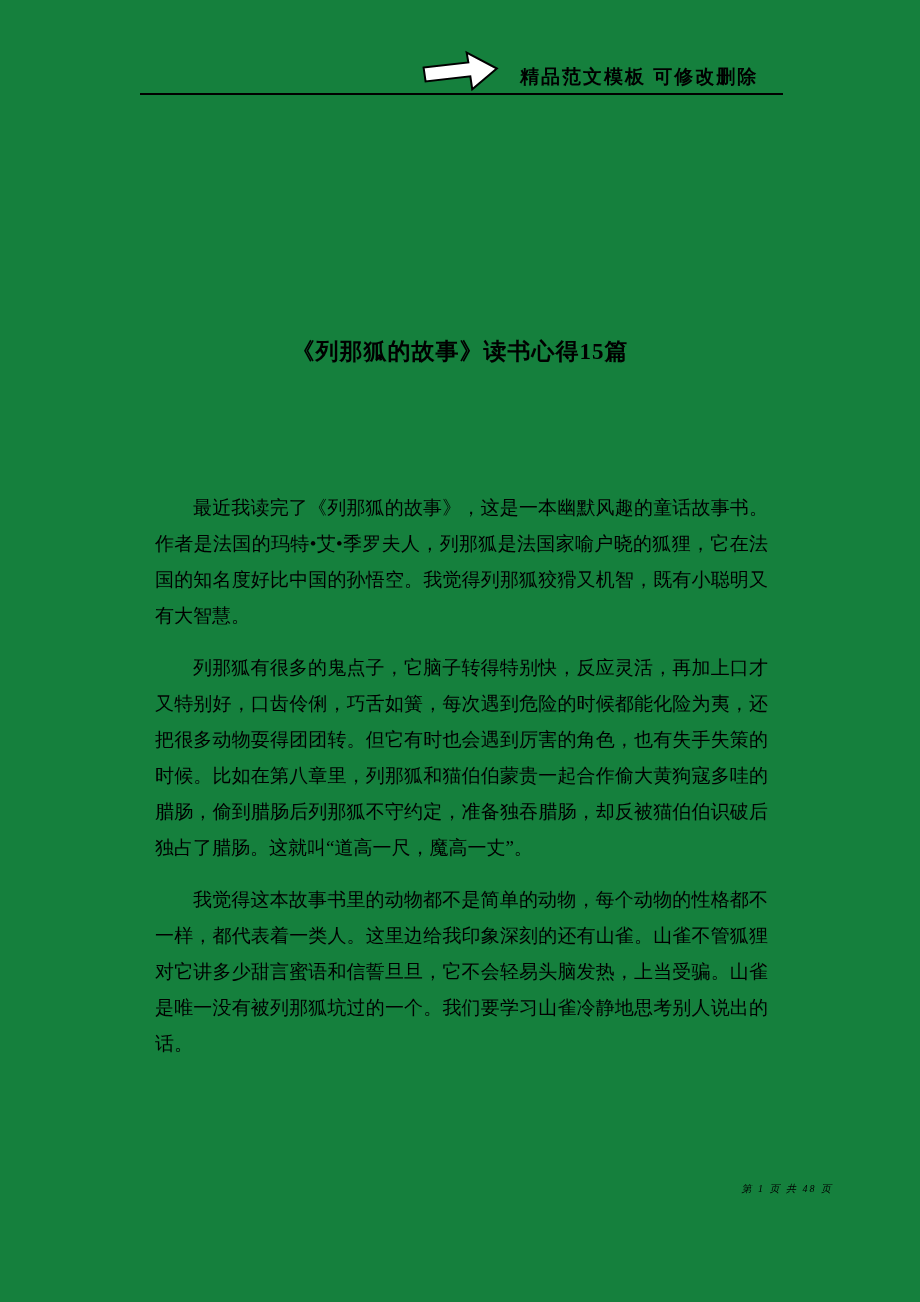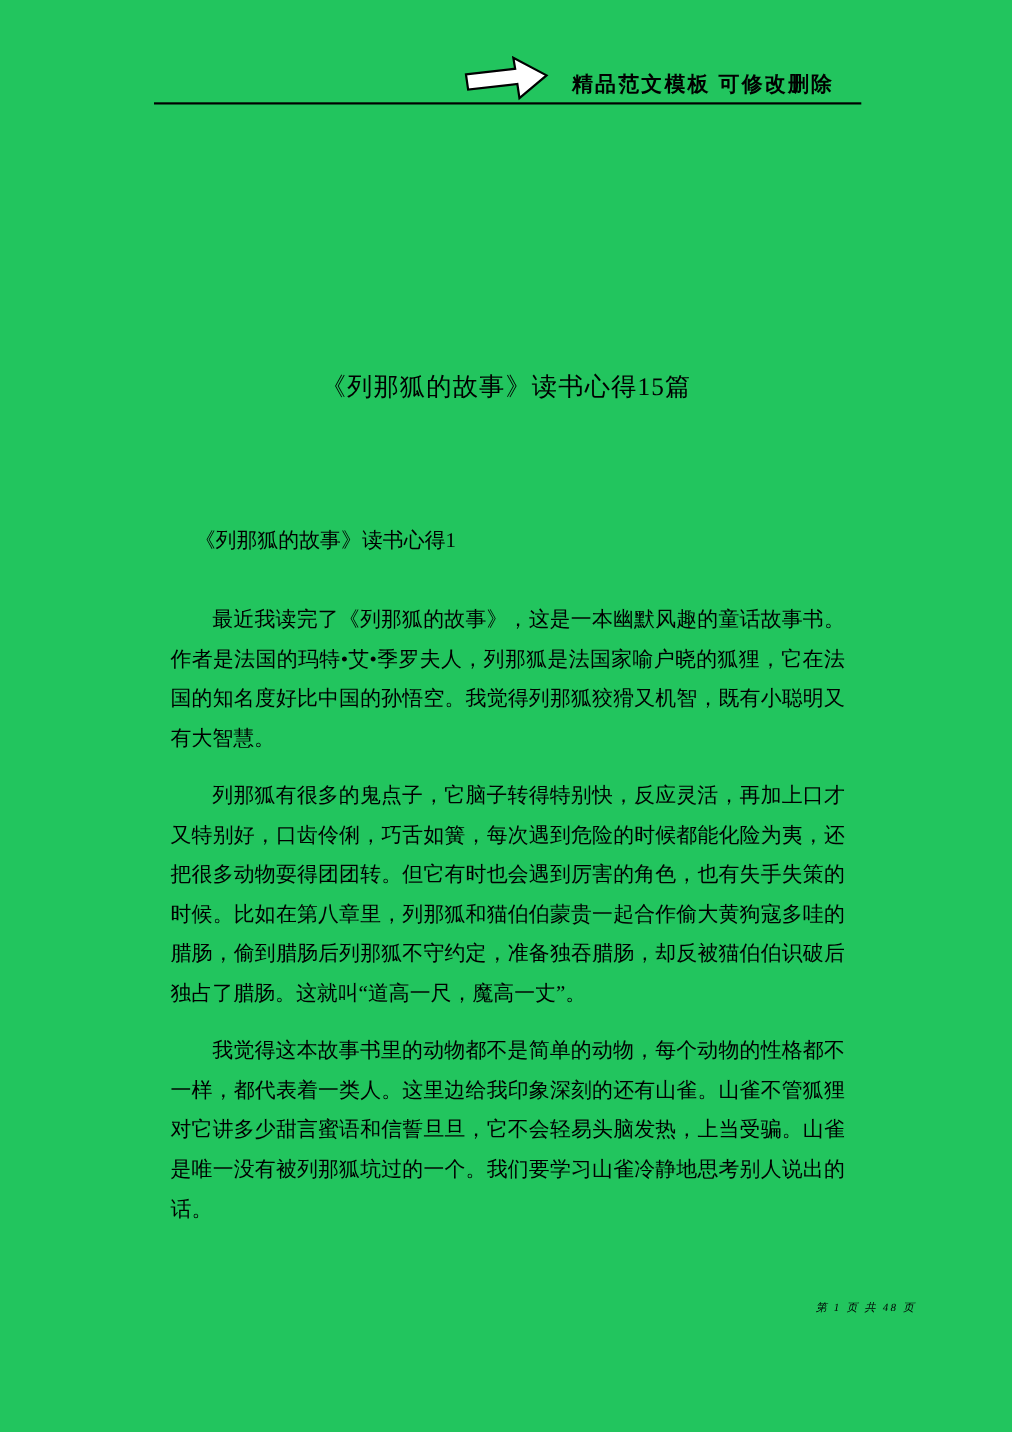--- a/index.html
+++ b/index.html
@@ -5,21 +5,21 @@
   html, body {
     margin: 0;
     padding: 0;
     background: #ffffff;
   }
   .page {
     position: relative;
     width: 920px;
     height: 1302px;
     margin: 0 auto;
-    background: #22c55e;
+    background: #15803d;
     color: #000000;
     font-family: "Liberation Serif", "DejaVu Serif", serif;
     overflow: hidden;
   }
 
   
   .banner-arrow {
     position: absolute;
     left: 422px;
     top: 50px;
@@ -70,21 +70,21 @@
 
   
   .doc-title {
     position: absolute;
     left: 0;
     top: 336px;
     width: 100%;
     margin: 0;
     text-align: center;
     font-size: 23px;
-    font-weight: normal;
+    font-weight: bold;
     letter-spacing: 1px;
   }
 
   
   .doc-body {
     position: absolute;
     left: 139px;
     top: 474px;
     width: 645px;
     font-size: 19px;
@@ -120,21 +120,20 @@
   <svg class="banner-arrow" viewBox="0 0 78 44" xmlns="http://www.w3.org/2000/svg">
     <polygon points="2,15 47,13 46,3 75,21 49,40 48,27 3,29" fill="#ffffff" stroke="#000000" stroke-width="2" stroke-linejoin="miter"></polygon>
   </svg>
   <span class="banner-text">精品范文模板 可修改删除</span>
   <div class="header-rule"></div>
 
 
   <h1 class="doc-title">《列那狐的故事》读书心得15篇</h1>
 
   <div class="doc-body">
-    <p class="section-heading">《列那狐的故事》读书心得1</p>
     <p class="para">最近我读完了《列那狐的故事》，这是一本幽默风趣的童话故事书。作者是法国的玛特•艾•季罗夫人，列那狐是法国家喻户晓的狐狸，它在法国的知名度好比中国的孙悟空。我觉得列那狐狡猾又机智，既有小聪明又有大智慧。</p>
     <p class="para">列那狐有很多的鬼点子，它脑子转得特别快，反应灵活，再加上口才又特别好，口齿伶俐，巧舌如簧，每次遇到危险的时候都能化险为夷，还把很多动物耍得团团转。但它有时也会遇到厉害的角色，也有失手失策的时候。比如在第八章里，列那狐和猫伯伯蒙贵一起合作偷大黄狗寇多哇的腊肠，偷到腊肠后列那狐不守约定，准备独吞腊肠，却反被猫伯伯识破后独占了腊肠。这就叫“道高一尺，魔高一丈”。</p>
     <p class="para">我觉得这本故事书里的动物都不是简单的动物，每个动物的性格都不一样，都代表着一类人。这里边给我印象深刻的还有山雀。山雀不管狐狸对它讲多少甜言蜜语和信誓旦旦，它不会轻易头脑发热，上当受骗。山雀是唯一没有被列那狐坑过的一个。我们要学习山雀冷静地思考别人说出的话。</p>
   </div>
 
   <div class="doc-footer">
     <span>第 1 页 共 48 页</span>
   </div>
 
 </div>

